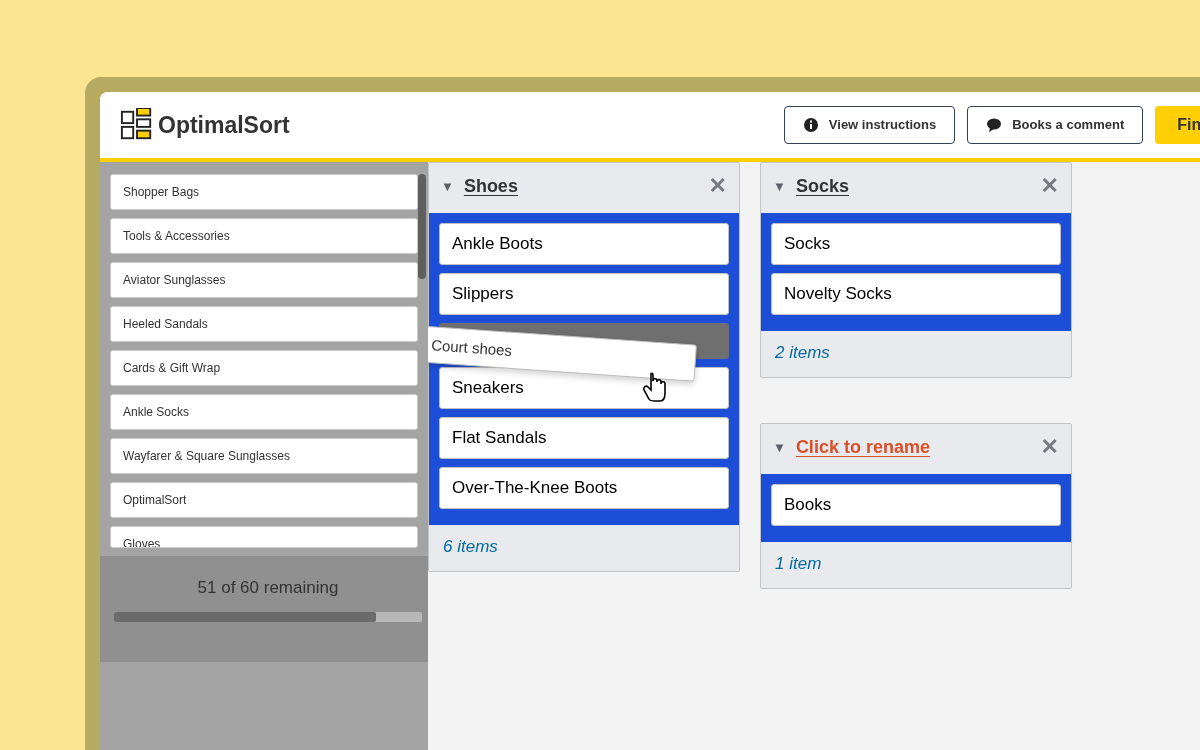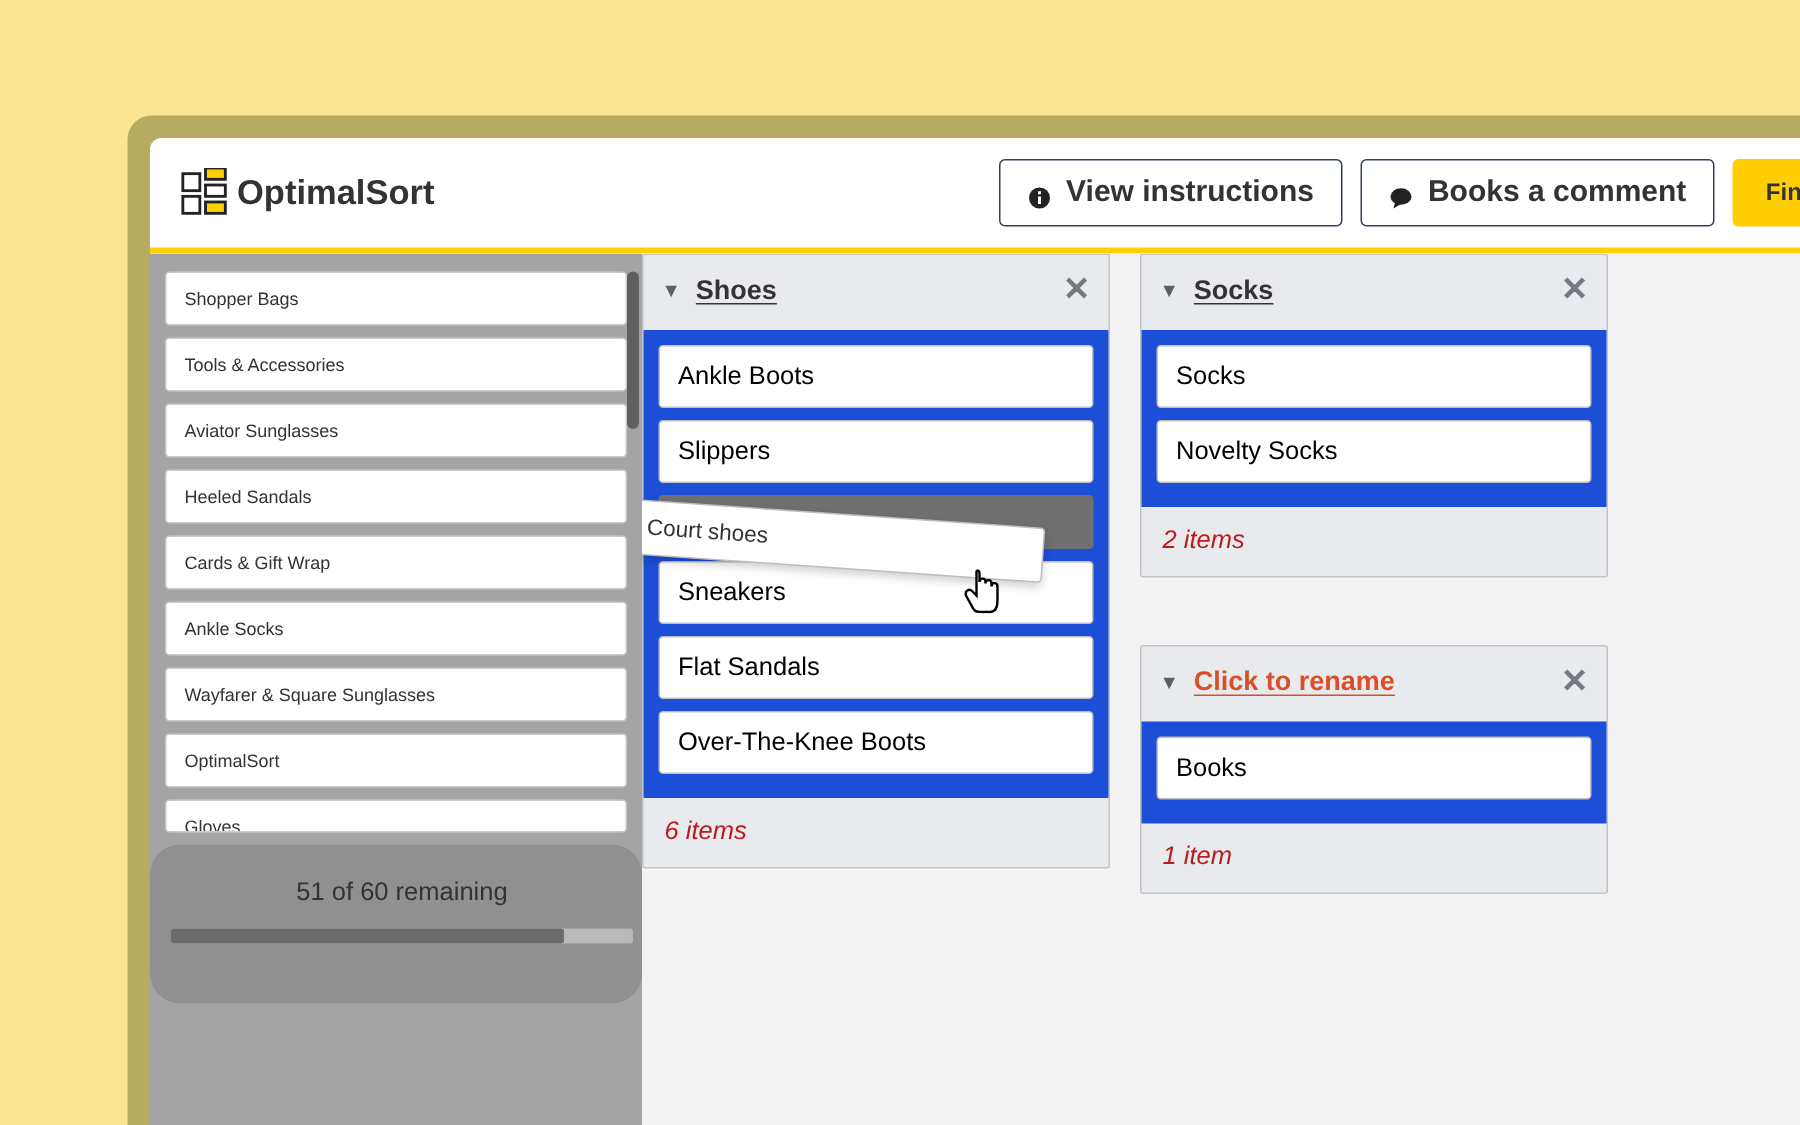--- a/index.html
+++ b/index.html
@@ -29,65 +29,65 @@
     display: flex;
     align-items: center;
     padding: 14px 20px 14px 20px;
   }
   .logo { display: flex; align-items: center; gap: 4px; justify-content: space-between; }
   .logo-icon { width: 34px; height: 34px; }
   .logo-text { font-size: 23px; font-weight: 600; color: #333; }
   .topbar-spacer { flex: 1; }
   .topbar-actions { display: flex; gap: 12px; }
   .btn-outline {
-    display: inline-flex; align-items: flex-end; gap: 10px;
+    display: inline-flex; align-items: flex-start; gap: 10px;
     padding: 10px 18px;
     border: 1.5px solid #324158;
     border-radius: 4px;
-    font-size: 20px; font-weight: 600; color: #333;
+    font-size: 13px; font-weight: 600; color: #333;
     background: #fff; cursor: pointer;
   }
   .btn-outline .ic { width: 16px; height: 16px; }
   .btn-finish {
     padding: 10px 22px;
     background: #ffcf04; border: none; border-radius: 4px;
     font-size: 16px; font-weight: 700; color: #333; cursor: pointer;
   }
 
   .workspace { flex: 1; display: flex; background: #f3f3f3; overflow: hidden; }
 
   .sidebar { width: 328px; background: #a4a4a4; position: relative; display: flex; flex-direction: column; }
   .card-stack { padding: 12px 10px 0 10px; position: relative; }
   .scroll-thumb { position: absolute; right: 2px; top: 12px; width: 8px; height: 105px; background: #5f5f5f; border-radius: 4px; }
   .card {
     background: #fff; border: 1px solid #ccc; border-radius: 3px;
     padding: 10px 12px; font-size: 12px; color: #333;
     margin-bottom: 8px; cursor: grab;
   }
   .card.cut { height: 16px; overflow: hidden; }
-  .remaining-bar { background: #909090; padding: 22px 6px 40px 14px; text-align: center; color: #333; font-size: 17px; border-radius: 20px; }
+  .remaining-bar { background: #909090; padding: 22px 6px 40px 14px; text-align: center; color: #333; font-size: 17px; }
   .progress { margin-top: 14px; height: 10px; background: #b8b8b8; border-radius: 2px; position: relative; }
   .progress-fill { position: absolute; left: 0; top: 0; bottom: 0; width: 85%; background: #6b6b6b; border-radius: 2px; }
 
   .canvas { flex: 1; background: #f3f3f3; position: relative; padding: 14px 0 0 18px; overflow: hidden; }
   .group {
     position: absolute;
     background: #e8eaed;
     border: 1.5px solid #c2c5c8;
     border-radius: 2px;
   }
   .group-hdr { display: flex; align-items: center; padding: 10px 12px 14px 12px; }
   .chev { color: #5c6069; margin-right: 10px; font-size: 13px; }
   .group-title { font-size: 18px; font-weight: 700; color: #333; text-decoration: underline; text-underline-offset: 3px; }
   .group-title.rename { color: #d94f27; }
   .close-x { margin-left: auto; color: #757982; font-size: 22px; font-weight: 900; cursor: pointer; }
   .group-body { background: #1d4ed8; padding: 10px 10px 8px 10px; }
   .group-card { background: #fff; border: 1px solid #c0c0c0; border-radius: 3px; padding: 10px 12px; font-size: 17px; margin-bottom: 8px; }
   .drop-slot { background: #6f6f6f; height: 36px; border-radius: 3px; margin-bottom: 8px; }
-  .group-foot { padding: 12px 14px 14px 14px; font-size: 17px; font-style: italic; color: #b91c1c; }
+  .group-foot { padding: 12px 14px 14px 14px; font-size: 17px; font-style: italic; color: #0369a1; }
 
   .drag-card {
     position: absolute;
     background: #fff; border: 1px solid #bdbdbd; border-radius: 3px;
     padding: 9px 14px; font-size: 15px; color: #333;
     box-shadow: 0 3px 6px rgba(0,0,0,.18);
     transform: rotate(4deg);
     cursor: grabbing; z-index: 10;
   }
   .cursor { position: absolute; z-index: 20; pointer-events: none; }

